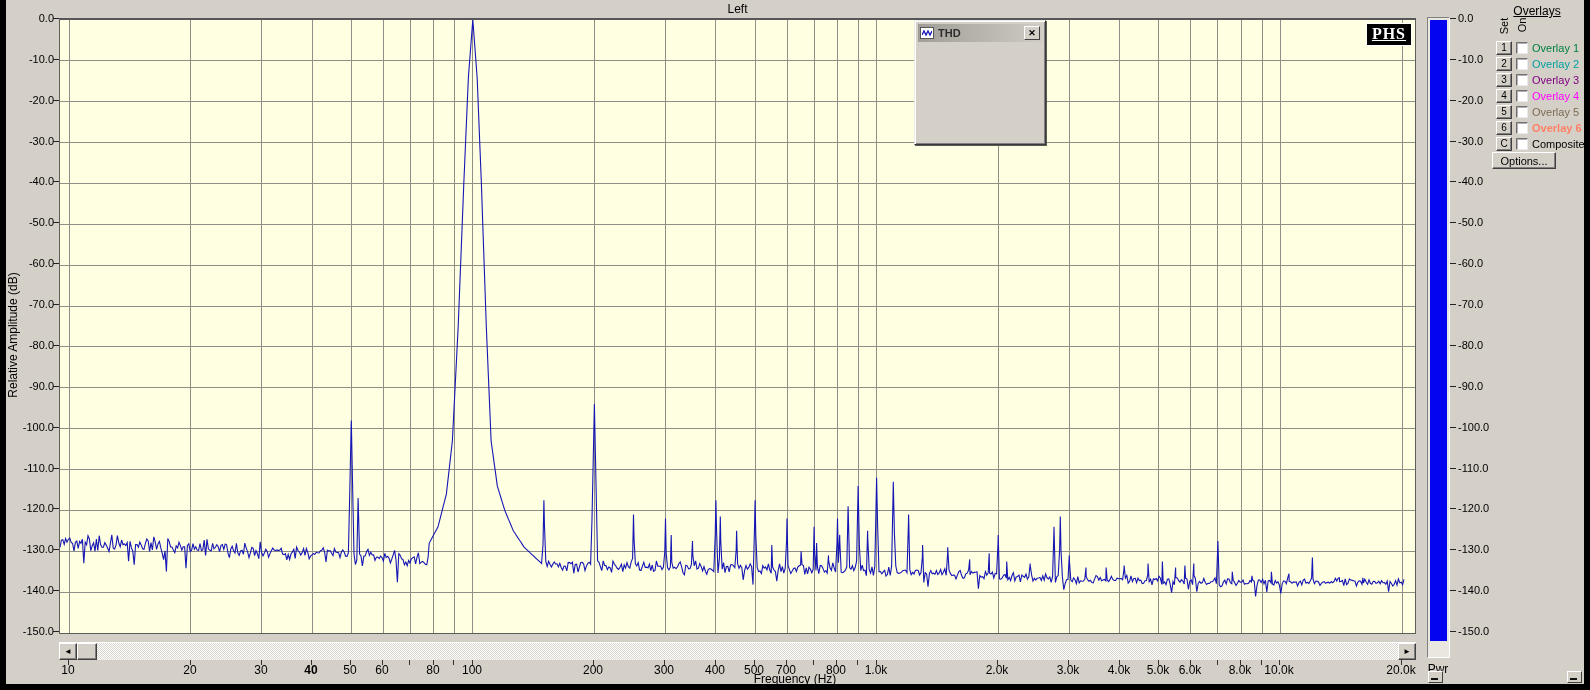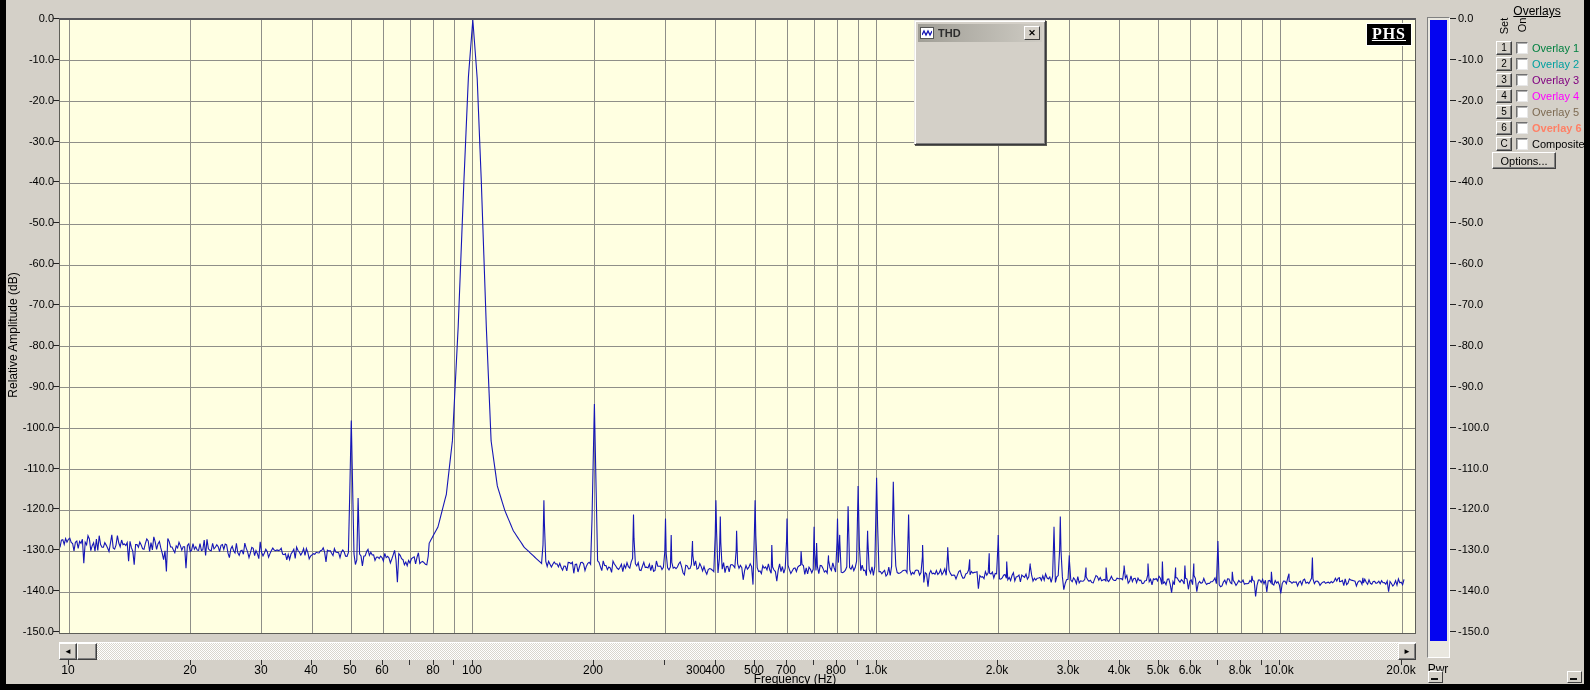--- a/index.html
+++ b/index.html
@@ -85,20 +85,21 @@
                font-size:11px;font-family:"Liberation Sans",sans-serif;text-align:center;padding:0;}
 </style>
 </head>
 <body>
 
 <div class="app">
   <div class="strip left"></div>
   <div class="strip right"></div>
   <div class="strip bottom"></div>
 
+  <div class="top-title">Left</div>
   <div class="y-title">Relative Amplitude (dB)</div>
 
   <div class="plot">
     <svg id="plotsvg" width="1355" height="613">
         <g stroke="#8f8f88" stroke-width="1" shape-rendering="crispEdges">
           <line x1="9.0" y1="0" x2="9.0" y2="613"></line>
           <line x1="130.6" y1="0" x2="130.6" y2="613"></line>
           <line x1="201.7" y1="0" x2="201.7" y2="613"></line>
           <line x1="252.1" y1="0" x2="252.1" y2="613"></line>
           <line x1="291.3" y1="0" x2="291.3" y2="613"></line>
@@ -307,27 +308,27 @@
     <div class="xtick" style="left:1158px;top:660px;"></div>
     <div class="xtick" style="left:1190px;top:660px;"></div>
     <div class="xtick" style="left:1217px;top:660px;"></div>
     <div class="xtick" style="left:1240px;top:660px;"></div>
     <div class="xtick" style="left:1261px;top:660px;"></div>
     <div class="xtick" style="left:1279px;top:660px;"></div>
     <div class="xtick" style="left:1401px;top:660px;"></div>
     <div class="xtick-label" style="left:68px;">10</div>
     <div class="xtick-label" style="left:190px;">20</div>
     <div class="xtick-label" style="left:261px;">30</div>
-    <div class="xtick-label" style="left:311px;">40</div>
+    <div class="xtick-label" style="left:311px;font-weight:bold;">40</div>
     <div class="xtick-label" style="left:350px;">50</div>
     <div class="xtick-label" style="left:382px;">60</div>
     <div class="xtick-label" style="left:433px;">80</div>
     <div class="xtick-label" style="left:472px;">100</div>
     <div class="xtick-label" style="left:593px;">200</div>
-    <div class="xtick-label" style="left:696px;">300</div>
+    <div class="xtick-label" style="left:664px;">300</div>
     <div class="xtick-label" style="left:715px;">400</div>
     <div class="xtick-label" style="left:754px;">500</div>
     <div class="xtick-label" style="left:786px;">700</div>
     <div class="xtick-label" style="left:836px;">800</div>
     <div class="xtick-label" style="left:876px;">1.0k</div>
     <div class="xtick-label" style="left:997px;">2.0k</div>
     <div class="xtick-label" style="left:1068px;text-align:center;">3.0k</div>
     <div class="xtick-label" style="left:1119px;">4.0k</div>
     <div class="xtick-label" style="left:1158px;">5.0k</div>
     <div class="xtick-label" style="left:1190px;">6.0k</div>

